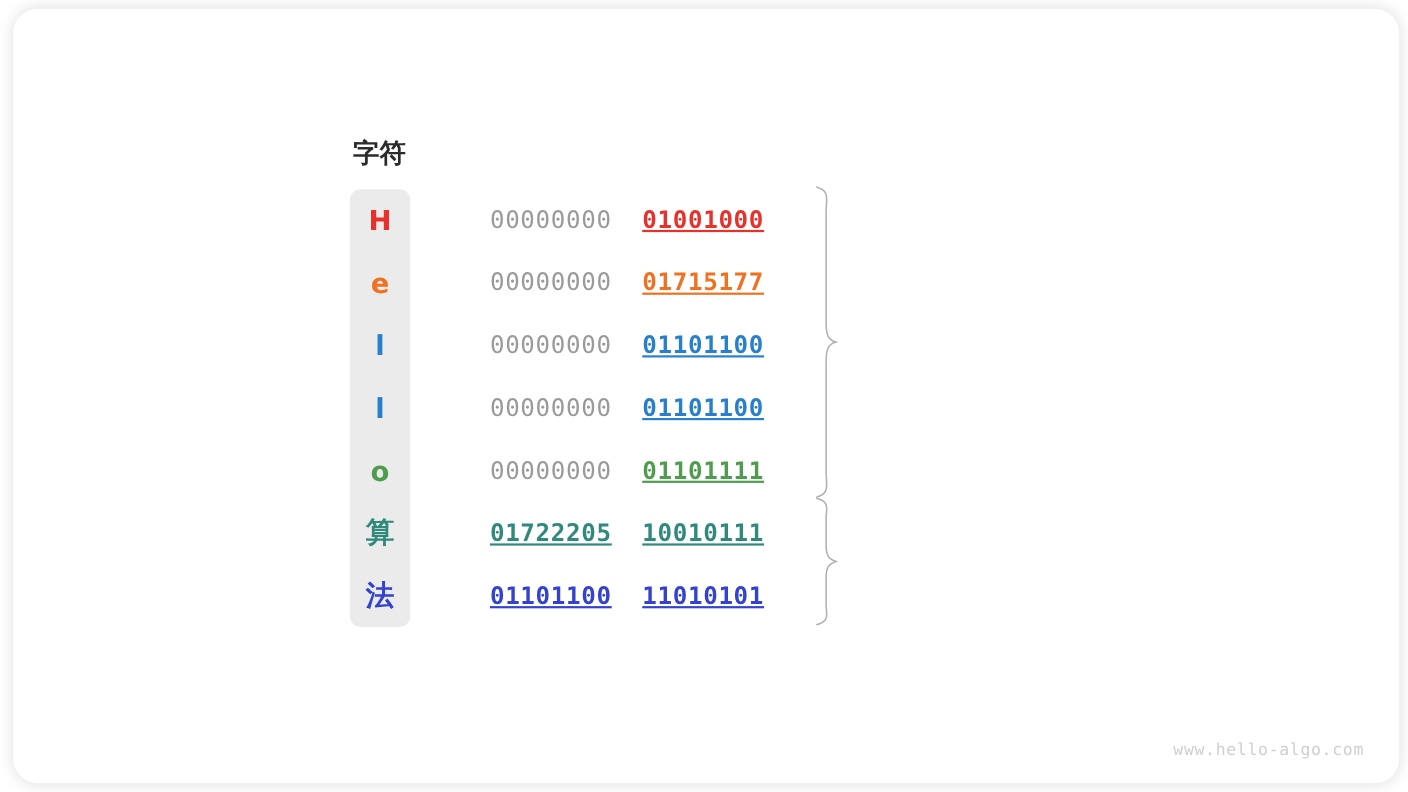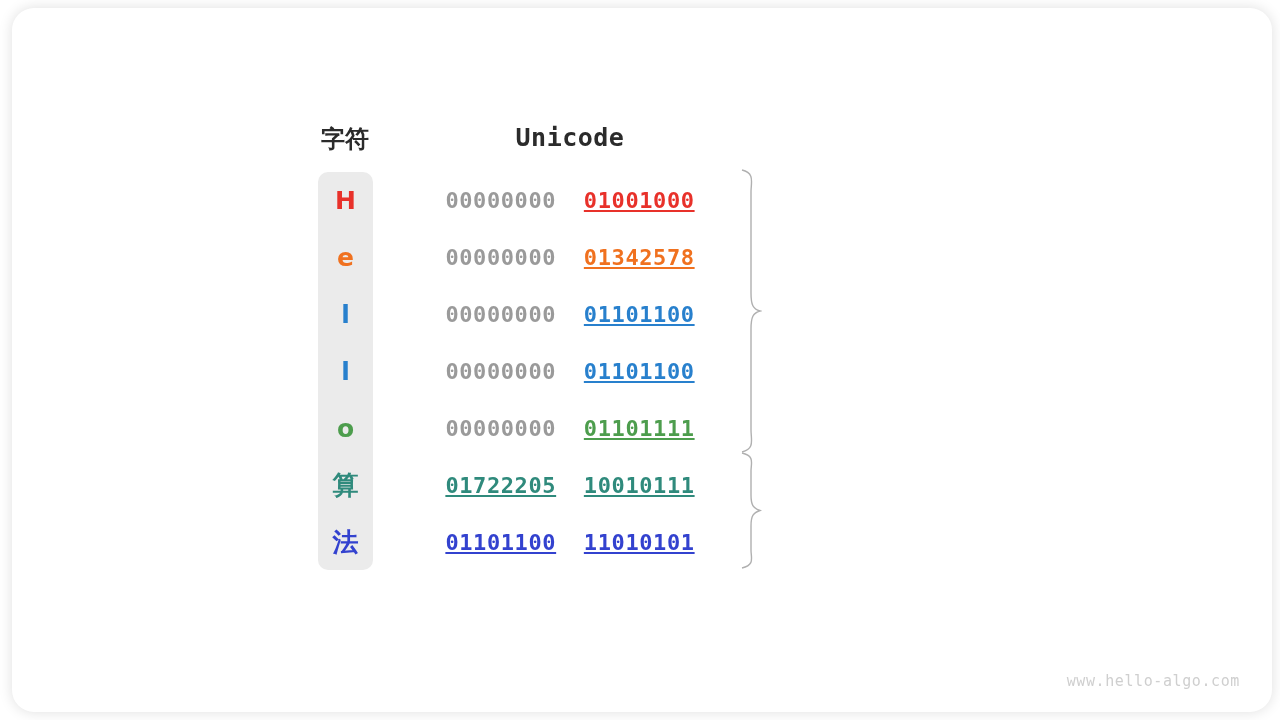--- a/index.html
+++ b/index.html
@@ -88,21 +88,21 @@
     height: 57px;
     line-height: 57px;
     text-align: center;
     white-space: pre;
     font-size: 22px;
     font-family: "DejaVu Sans Mono", "Liberation Mono", monospace;
     letter-spacing: 0.6px;
   }
   .bin-hi {
     color: #9a9a9a;
-    font-weight: bold;
+    font-weight: normal;
   }
   .bin-lo {
     font-weight: bold;
     text-decoration: underline;
   }
 
   
   #brace-1, #brace-2 {
     position: absolute;
   }
@@ -146,29 +146,28 @@
     white-space: pre;
   }
 </style>
 </head>
 <body>
 
 <div id="stage">
   <div id="card">
 
     <div class="hdr" id="hdr-char">字符</div>
-    <div class="hdr" id="hdr-unicode">Unicode</div>
 
     <div id="char-col" style="background: rgb(235, 235, 235);"></div>
 
     <div id="rows-host">
         <div class="char-cell" style="top: 164px; color: rgb(232, 49, 42);">H</div>
         <div class="bin-row" style="top: 164px;"><span class="bin-hi" style="color: rgb(154, 154, 154);">00000000</span><span>  </span><span class="bin-lo" style="color: rgb(232, 49, 42);">01001000</span></div>
         <div class="char-cell" style="top: 221px; color: rgb(240, 113, 31);">e</div>
-        <div class="bin-row" style="top: 221px;"><span class="bin-hi" style="color: rgb(154, 154, 154);">00000000</span><span>  </span><span class="bin-lo" style="color: rgb(240, 113, 31);">01342578</span></div>
+        <div class="bin-row" style="top: 221px;"><span class="bin-hi" style="color: rgb(154, 154, 154);">00000000</span><span>  </span><span class="bin-lo" style="color: rgb(240, 113, 31);">01715177</span></div>
         <div class="char-cell" style="top: 278px; color: rgb(40, 128, 205);">l</div>
         <div class="bin-row" style="top: 278px;"><span class="bin-hi" style="color: rgb(154, 154, 154);">00000000</span><span>  </span><span class="bin-lo" style="color: rgb(40, 128, 205);">01101100</span></div>
         <div class="char-cell" style="top: 335px; color: rgb(40, 128, 205);">l</div>
         <div class="bin-row" style="top: 335px;"><span class="bin-hi" style="color: rgb(154, 154, 154);">00000000</span><span>  </span><span class="bin-lo" style="color: rgb(40, 128, 205);">01101100</span></div>
         <div class="char-cell" style="top: 392px; color: rgb(77, 157, 77);">o</div>
         <div class="bin-row" style="top: 392px;"><span class="bin-hi" style="color: rgb(154, 154, 154);">00000000</span><span>  </span><span class="bin-lo" style="color: rgb(77, 157, 77);">01101111</span></div>
         <div class="char-cell cjk" style="top: 449px; color: rgb(47, 138, 124);">算</div>
         <div class="bin-row" style="top: 449px;"><span class="bin-lo" style="color: rgb(47, 138, 124);">01722205</span><span>  </span><span class="bin-lo" style="color: rgb(47, 138, 124);">10010111</span></div>
         <div class="char-cell cjk" style="top: 506px; color: rgb(51, 66, 207);">法</div>
         <div class="bin-row" style="top: 506px;"><span class="bin-lo" style="color: rgb(51, 66, 207);">01101100</span><span>  </span><span class="bin-lo" style="color: rgb(51, 66, 207);">11010101</span></div>

